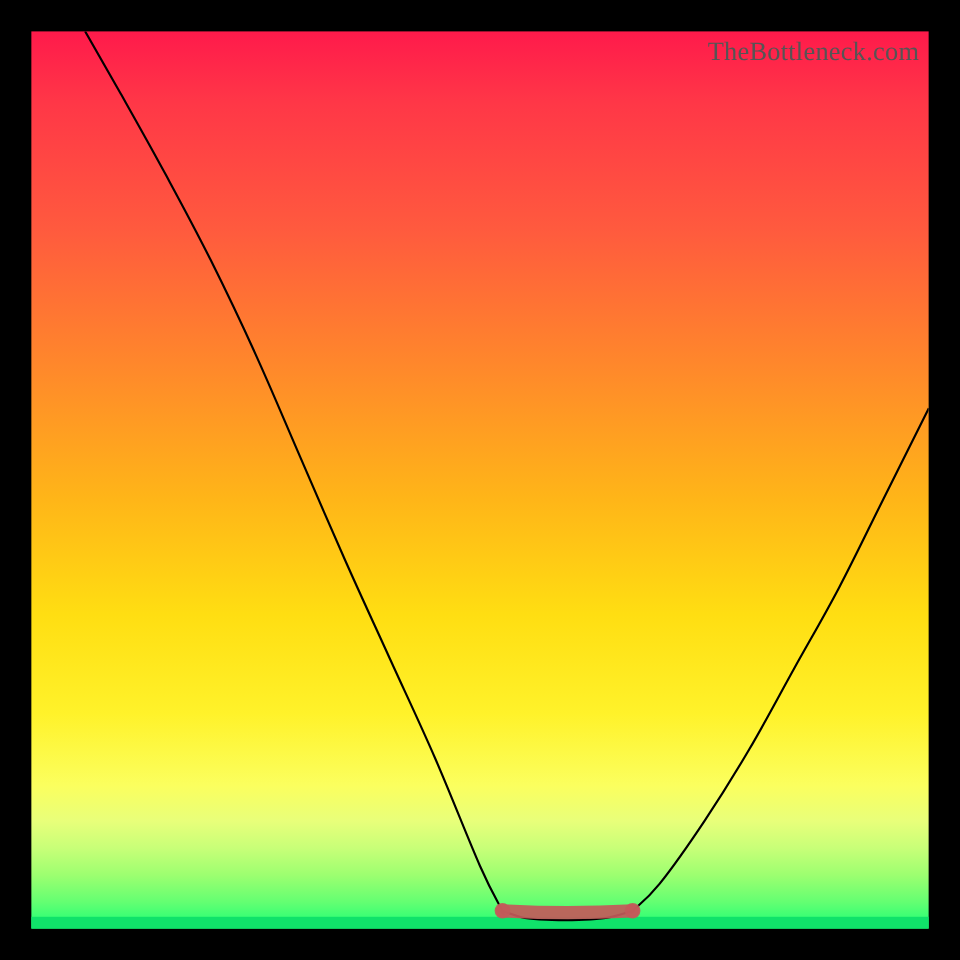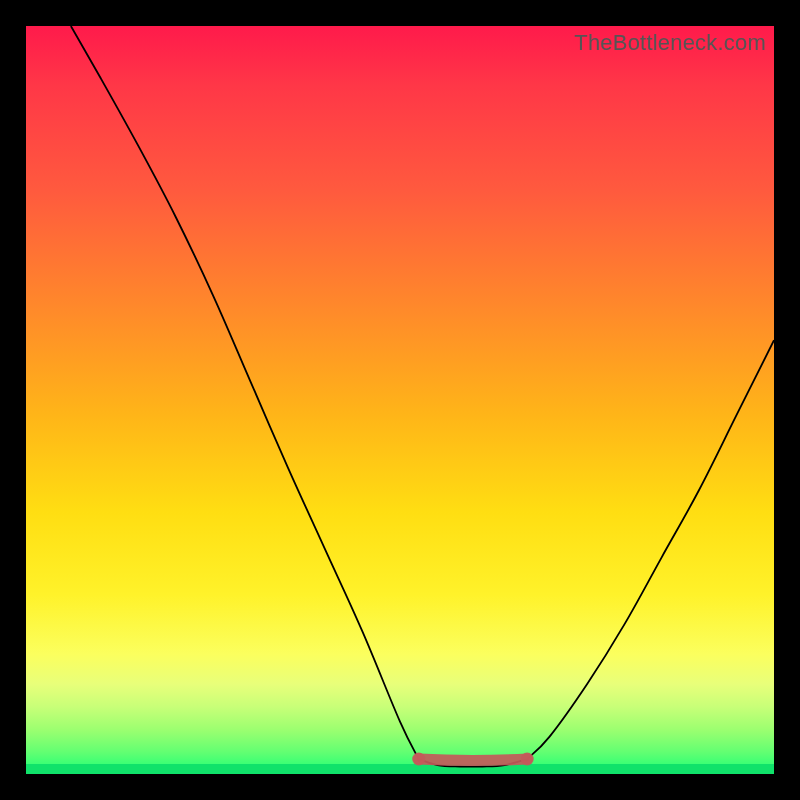--- a/index.html
+++ b/index.html
@@ -53,20 +53,21 @@
   }
   .watermark {
     position: absolute;
     top: 4px;
     right: 8px;
     color: #555;
     font-size: 22px;
     font-weight: 500;
     letter-spacing: 0.2px;
     user-select: none;
+    font-family: Liberation Serif, serif;
   }
   svg.curve {
     position: absolute;
     inset: 0;
     width: 100%;
     height: 100%;
   }
   .marker {
     stroke: #c35a5a;
     stroke-width: 11;

